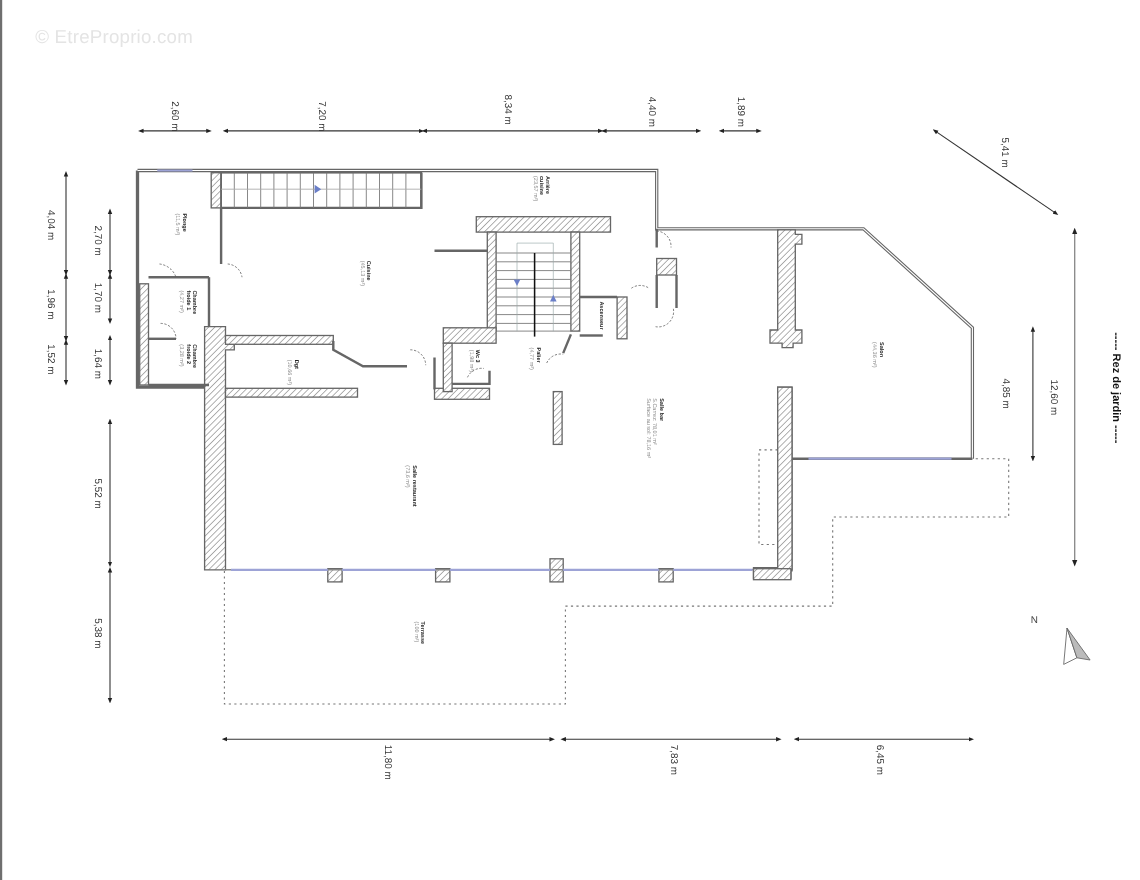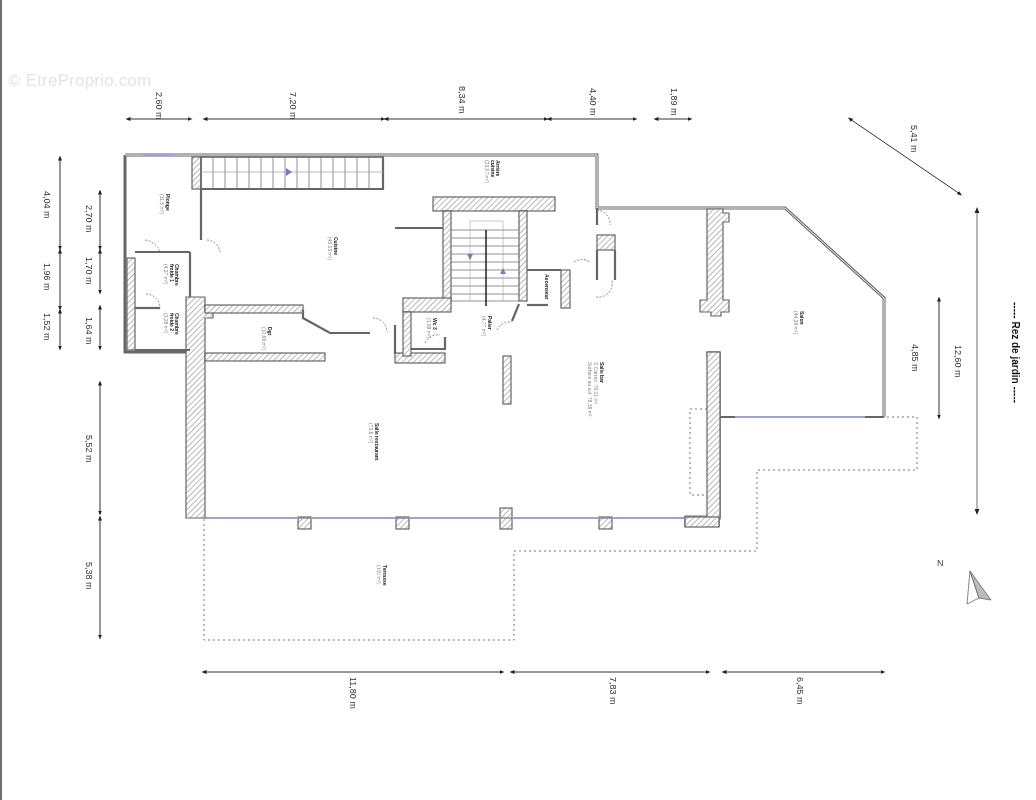--- a/index.html
+++ b/index.html
@@ -1,18 +1,18 @@
 <!DOCTYPE html>
 <html><head>
 <meta charset="utf-8">
 <style>
   html, body { margin: 0; padding: 0; background: #ffffff; }
   body { width: 1036px; height: 800px; position: relative; overflow: hidden; font-family: "Liberation Sans", sans-serif; }
   .frame-left { position: absolute; left: 0; top: 0; width: 2px; height: 800px; background: #6f6f6f; }
-  .watermark { position: absolute; left: 8px; top: 24px; font-size: 17px; color: #e4e4e4; font-family: "Liberation Sans", sans-serif; letter-spacing: 0.2px; margin-top: 47px; }
+  .watermark { position: absolute; left: 32px; top: 24px; font-size: 17px; color: #e4e4e4; font-family: "Liberation Sans", sans-serif; letter-spacing: 0.2px; }
   svg { position: absolute; left: 0; top: 0; }
   .dim-text { font-size: 9px; fill: #333; font-family: "Liberation Sans", sans-serif; }
   .room-name { font-size: 5px; font-weight: bold; fill: #222; font-family: "Liberation Sans", sans-serif; }
   .room-area { font-size: 5px; fill: #888; font-family: "Liberation Sans", sans-serif; }
   .level-title { font-size: 10px; font-weight: bold; fill: #111; font-family: "Liberation Sans", sans-serif; }
   .compass-n { font-size: 9px; fill: #444; font-family: "Liberation Sans", sans-serif; }
 </style>
 </head>
 <body>
 

